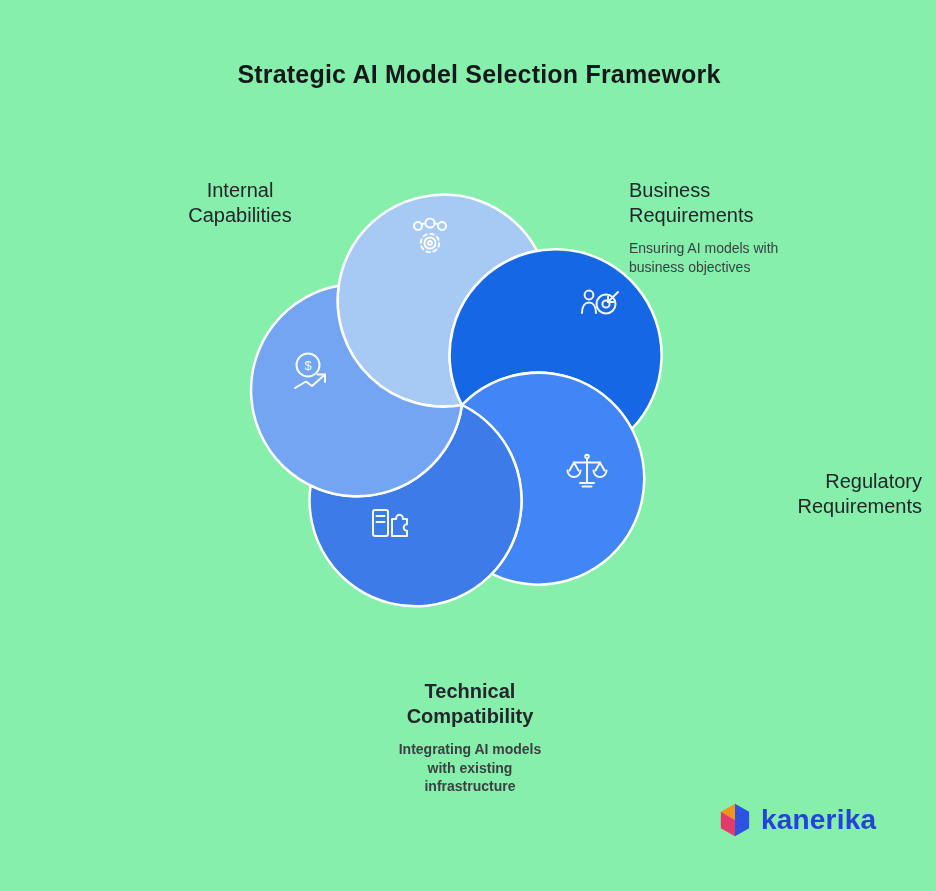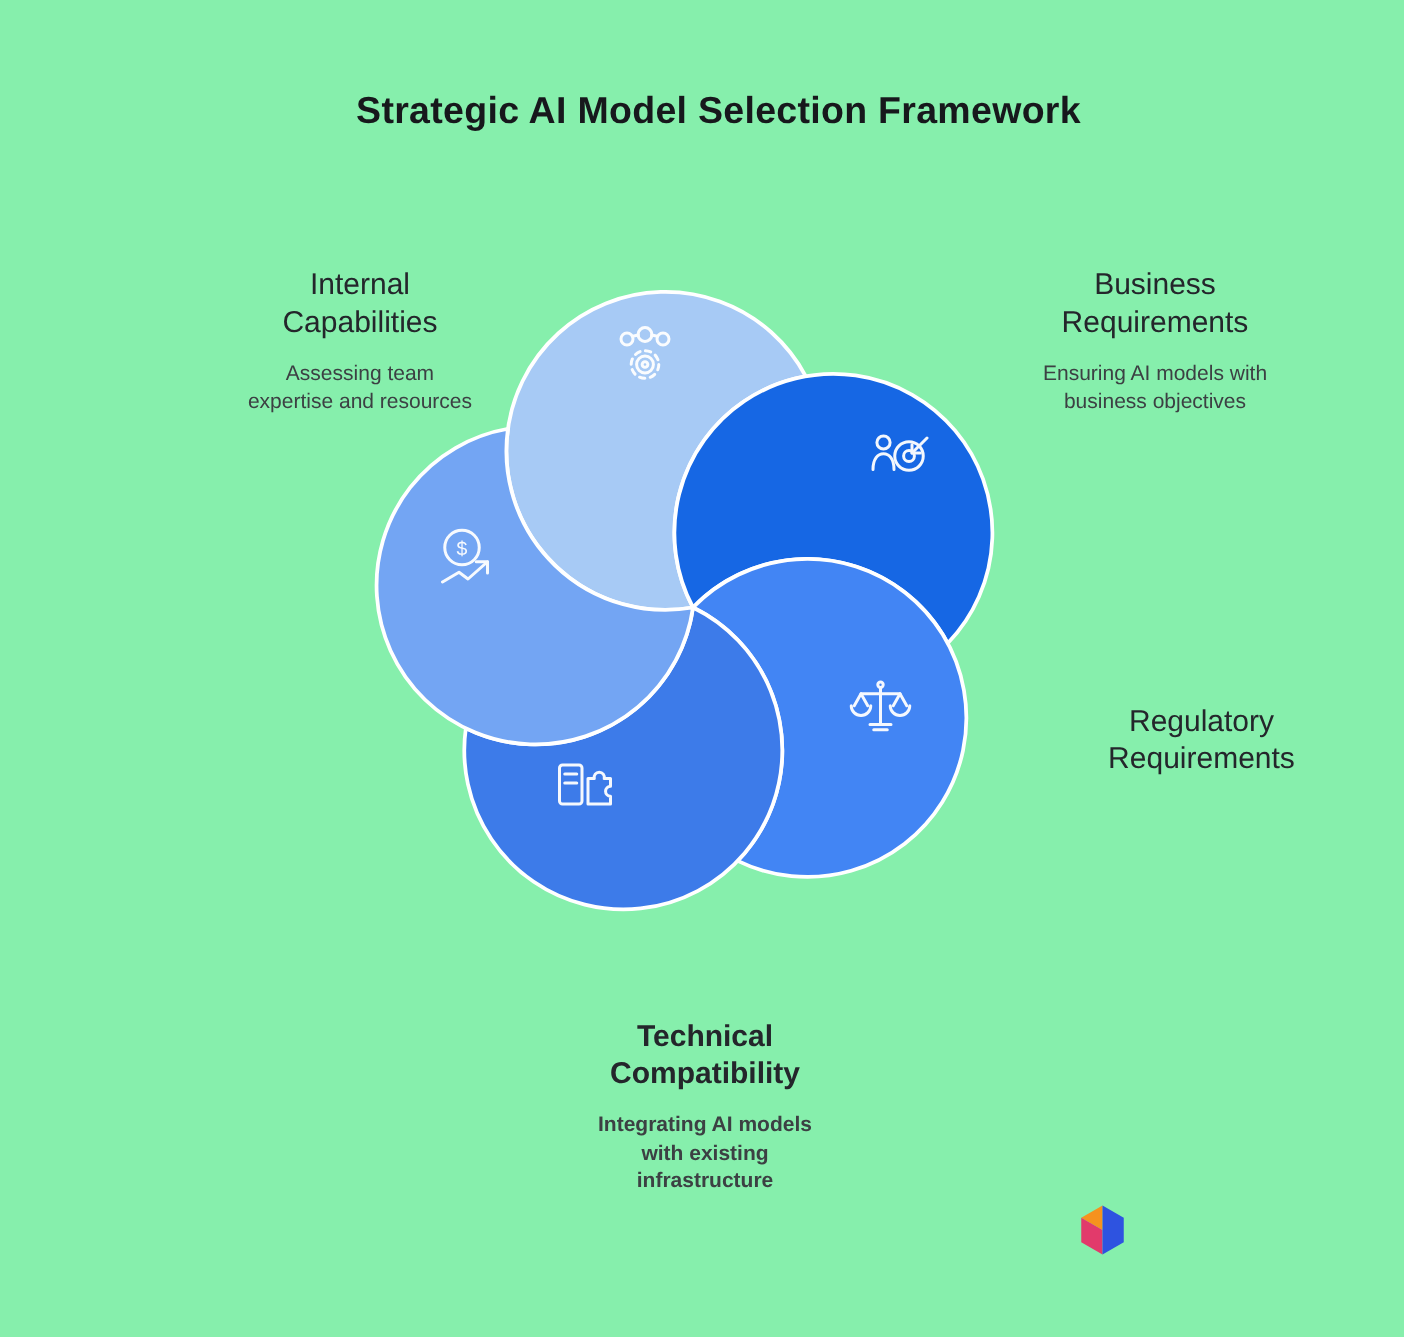--- a/index.html
+++ b/index.html
@@ -31,22 +31,22 @@
     white-space: pre-line;
   }
   .seg-desc {
     font-size: 14px;
     color: #3c4043;
     line-height: 1.32;
     margin-top: 11px;
     white-space: pre-line;
   }
   .seg-internal   { left: 120px; top: 137px; width: 240px; text-align: center; }
-  .seg-business   { left: 655px; top: 137px; width: 230px; text-align: center; }
-  .seg-regulatory { left: 696px; top: 428px; width: 210px; text-align: center; }
+  .seg-business   { left: 629px; top: 137px; width: 230px; text-align: left; }
+  .seg-regulatory { left: 712px; top: 428px; width: 210px; text-align: right; }
   .seg-economic   { left: 26px;  top: 437px; width: 200px; text-align: right; }
   .seg-technical  { left: 355px; top: 638px; width: 230px; text-align: center; font-weight: bold; }
   .logo {
     position: absolute;
     left: 718px; top: 802px;
     display: flex;
     align-items: center;
     gap: 9px;
   }
   .logo-text {
@@ -112,22 +112,20 @@
       <circle cx="-3" cy="-8" r="11.5"></circle>
       <text x="-3" y="-3.2" text-anchor="middle" font-size="13" font-family="Liberation Sans, sans-serif" fill="#ffffff" stroke="none">$</text>
       <path d="M -16 15 L -5 8.5 L 1 13 L 14 1.5"></path>
       <path d="M 6.5 1.5 H 14 V 9"></path>
     </g>
   </svg>
 
   <div class="seg seg-internal">
     <div class="seg-label">Internal
 Capabilities</div>
-    <div class="seg-desc">Assessing team
-expertise and resources</div>
   </div>
 
   <div class="seg seg-business">
     <div class="seg-label">Business
 Requirements</div>
     <div class="seg-desc">Ensuring AI models with
 business objectives</div>
   </div>
 
   <div class="seg seg-regulatory">
@@ -143,15 +141,16 @@
 with existing
 infrastructure</div>
   </div>
 
   <div class="logo">
     <svg width="34" height="36" viewBox="-12 -12.5 24 25">
       <polygon points="0,-11.5 -10,-5.75 0,0" fill="#F6921E"></polygon>
       <polygon points="-10,-5.75 -10,5.75 0,11.5 0,0" fill="#E23A6B"></polygon>
       <polygon points="0,-11.5 10,-5.75 10,5.75 0,11.5" fill="#2E53E0"></polygon>
     </svg>
+    <span class="logo-text" style="color: rgb(36, 68, 214);">kanerika</span>
   </div>
 
 </div>
 
 </body></html>

